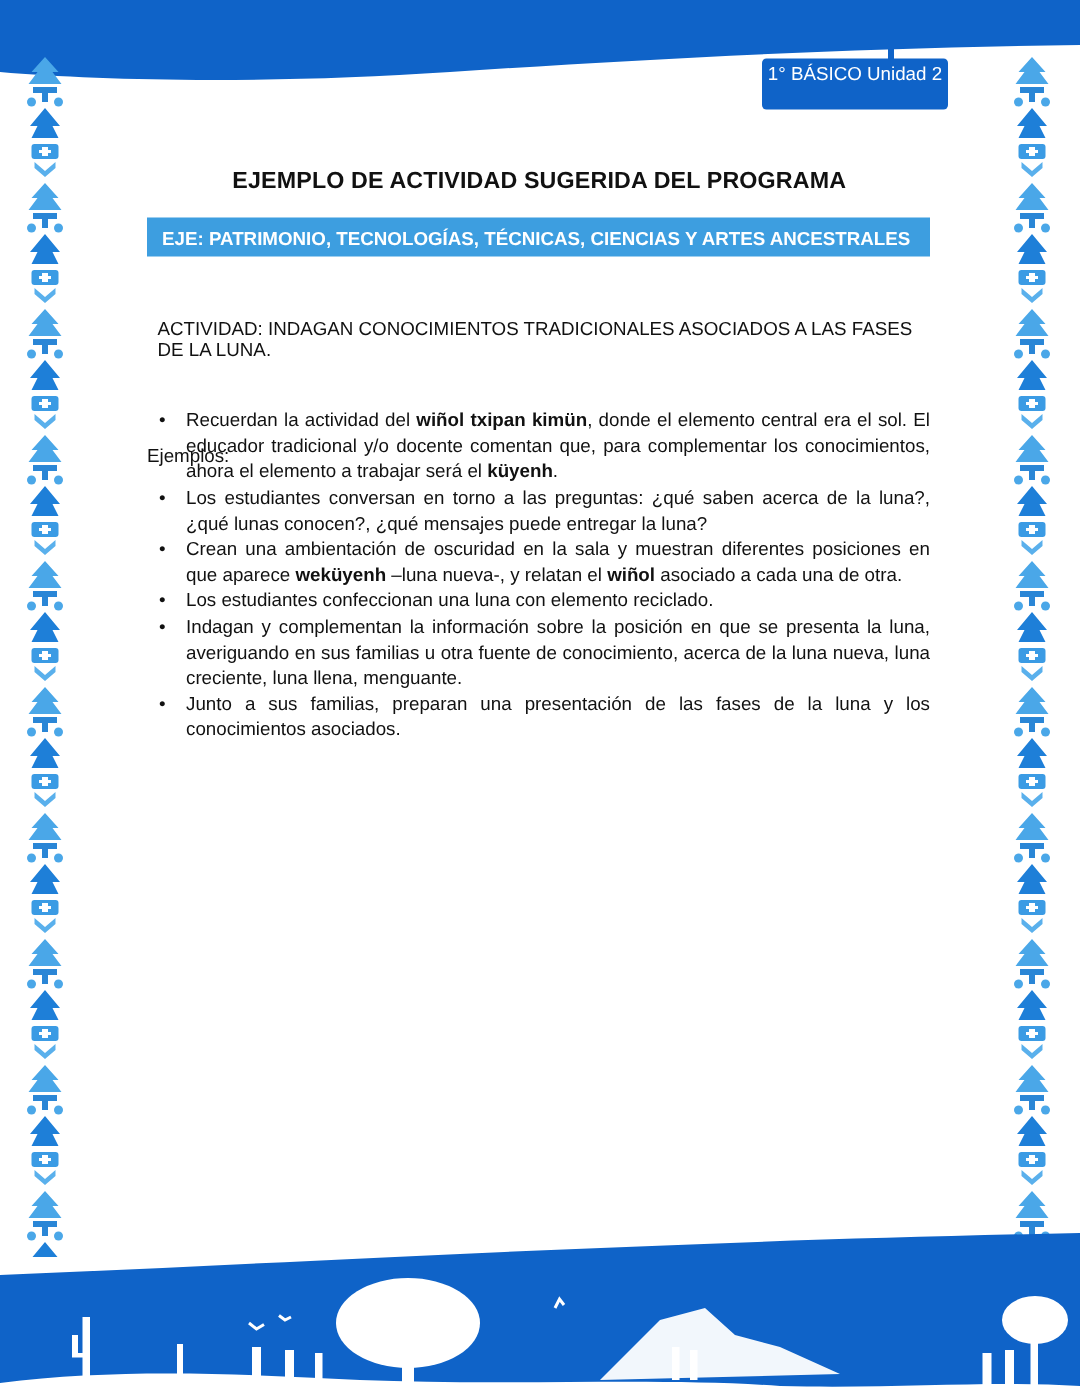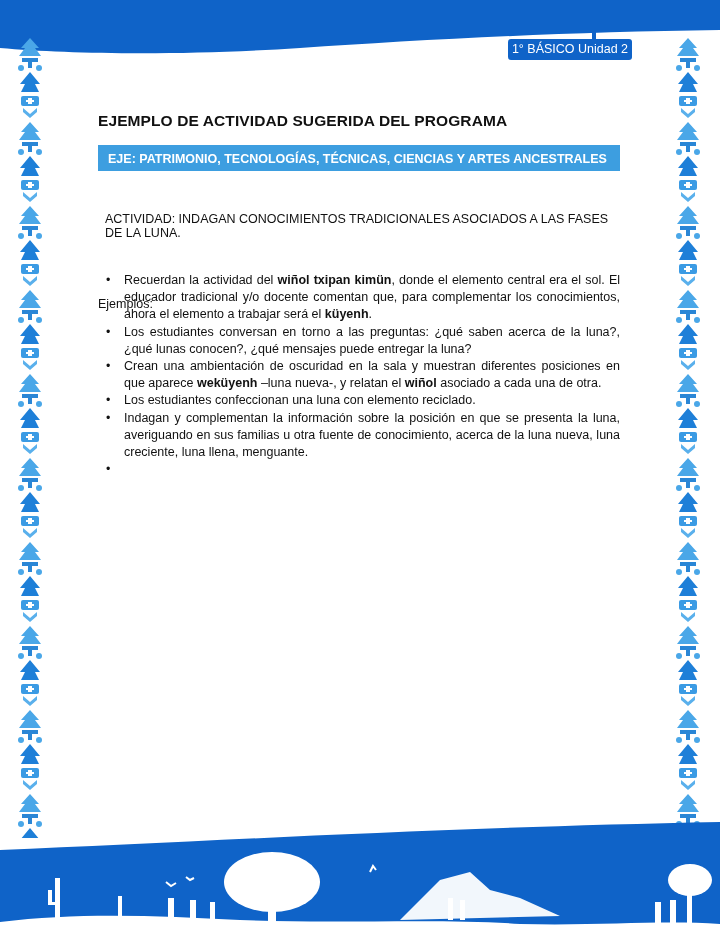--- a/index.html
+++ b/index.html
@@ -1,23 +1,23 @@
 <!DOCTYPE html>
 <html><head>
 <meta charset="utf-8">
 <style>
   html, body { margin:0; padding:0; }
   body { width:720px; height:932px; position:relative; overflow:hidden; background:#ffffff; font-family:"Liberation Sans", "DejaVu Sans", sans-serif; color:#1a1a1a; }
   .top-band { position:absolute; left:0; top:0; width:720px; height:60px; }
-  .unit-badge { position:absolute; left:508px; top:39px; width:124px; height:21px; background:#0f63c8; border-radius:3px; color:#fff; font-size:12.5px; line-height:21px; text-align:center; }
+  .unit-badge { position:absolute; left:508px; top:39px; width:124px; height:34px; background:#0f63c8; border-radius:3px; color:#fff; font-size:12.5px; line-height:21px; text-align:center; }
   .badge-stem { position:absolute; left:592px; top:30px; width:4px; height:10px; background:#0f63c8; }
   .border-col { position:absolute; top:38px; width:30px; height:800px; }
   .border-left { left:15px; }
   .border-right { left:673px; }
-  .title { position:absolute; left:98px; top:112px; width:523px; font-weight:bold; font-size:15.5px; color:#111; letter-spacing:0.1px; }
+  .title { position:absolute; left:98px; top:112px; width:523px; text-align:center; font-weight:bold; font-size:15.5px; color:#111; letter-spacing:0.1px; }
   .eje-bar { position:absolute; left:98px; top:145px; width:522px; height:26px; background:#3d9ee0; color:#fff; font-weight:bold; font-size:12.5px; line-height:28px; padding-left:10px; box-sizing:border-box; }
   .activity { position:absolute; left:105px; top:212px; width:520px; font-size:12.5px; color:#111; }
   .examples-label { position:absolute; left:98px; top:249px; font-size:12.5px; color:#111;margin-top:48px; }
   .bullets { position:absolute; left:98px; top:272px; width:522px; margin:0; padding:0; list-style:none; font-size:12.5px; line-height:17.2px; color:#111; }
   .bullets li { position:relative; padding-left:26px; text-align:justify; }
   .bullets li .dot { position:absolute; left:8px; top:0; }
   .bottom-band { position:absolute; left:0; top:820px; width:720px; height:112px; }
 </style>
 </head>
 <body>
@@ -87,20 +87,21 @@
   <li>
     <span class="dot">•</span>
     <span>Los estudiantes confeccionan una luna con elemento reciclado.</span>
   </li>
   <li>
     <span class="dot">•</span>
     <span>Indagan y complementan la información sobre la posición en que se presenta la luna, averiguando en sus familias u otra fuente de conocimiento, acerca de la luna nueva, luna creciente, luna llena, menguante.</span>
   </li>
   <li>
     <span class="dot">•</span>
+    <span>Junto a sus familias, preparan una presentación de las fases de la luna y los conocimientos asociados.</span>
   </li>
 </ul>
 
 <svg class="bottom-band" viewBox="0 0 720 112" preserveAspectRatio="none">
   <path d="M0 30 C200 22 420 8 720 2 V112 H0 Z" fill="#0f63c8"></path>
 
   <path d="M0 102 C80 92 160 96 240 100 C340 104 440 98 520 104 C600 106 660 100 720 104 V112 H0 Z" fill="#fff"></path>
 
   <g fill="#fff">
     <rect x="55" y="58" width="5" height="42"></rect>

